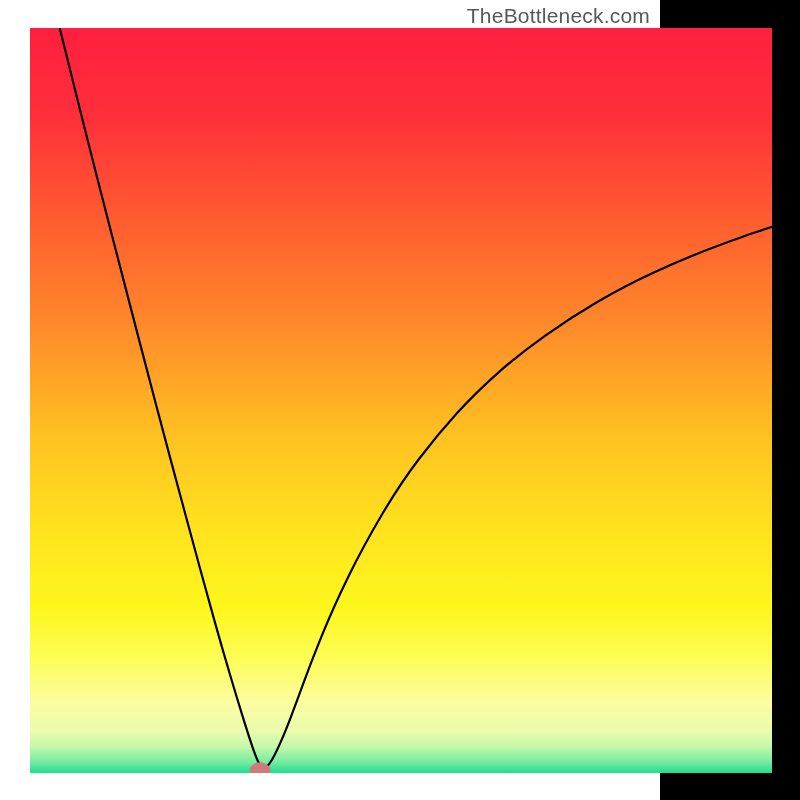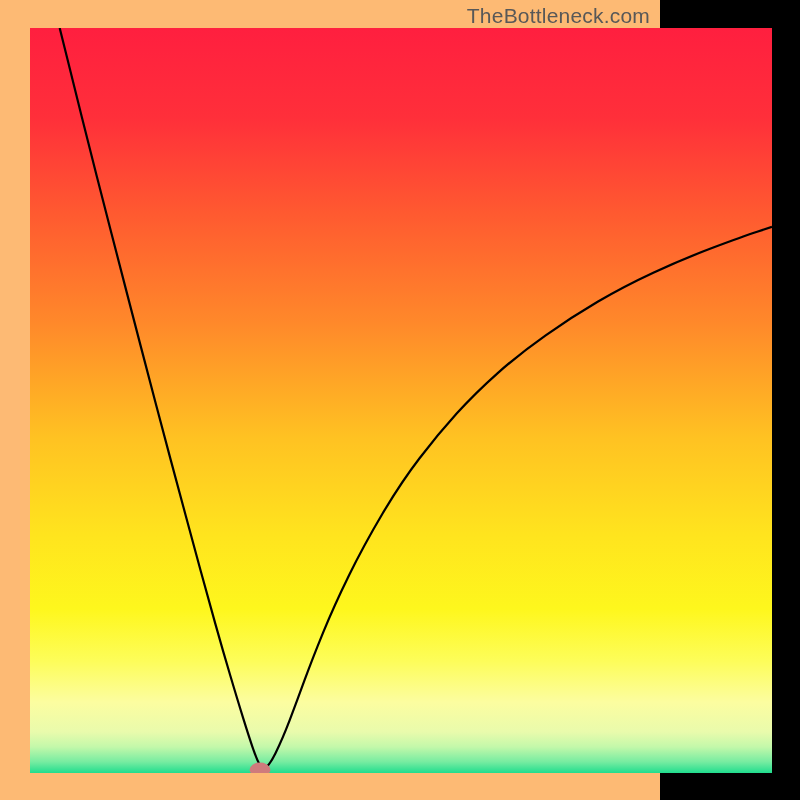--- a/index.html
+++ b/index.html
@@ -8,21 +8,21 @@
     width: 800px;
     height: 800px;
     background: #000;
     overflow: hidden;
     font-family: Arial, Helvetica, sans-serif;
   }
   .frame {
     position: relative;
     width: 660px;
     height: 800px;
-    background: #fdba74;
+    background: #ffffff;
   }
   .watermark {
     position: absolute;
     top: 4px;
     right: 10px;
     color: #585858;
     font-size: 21px;
     font-weight: 400;
     letter-spacing: 0.2px;
     z-index: 5;

